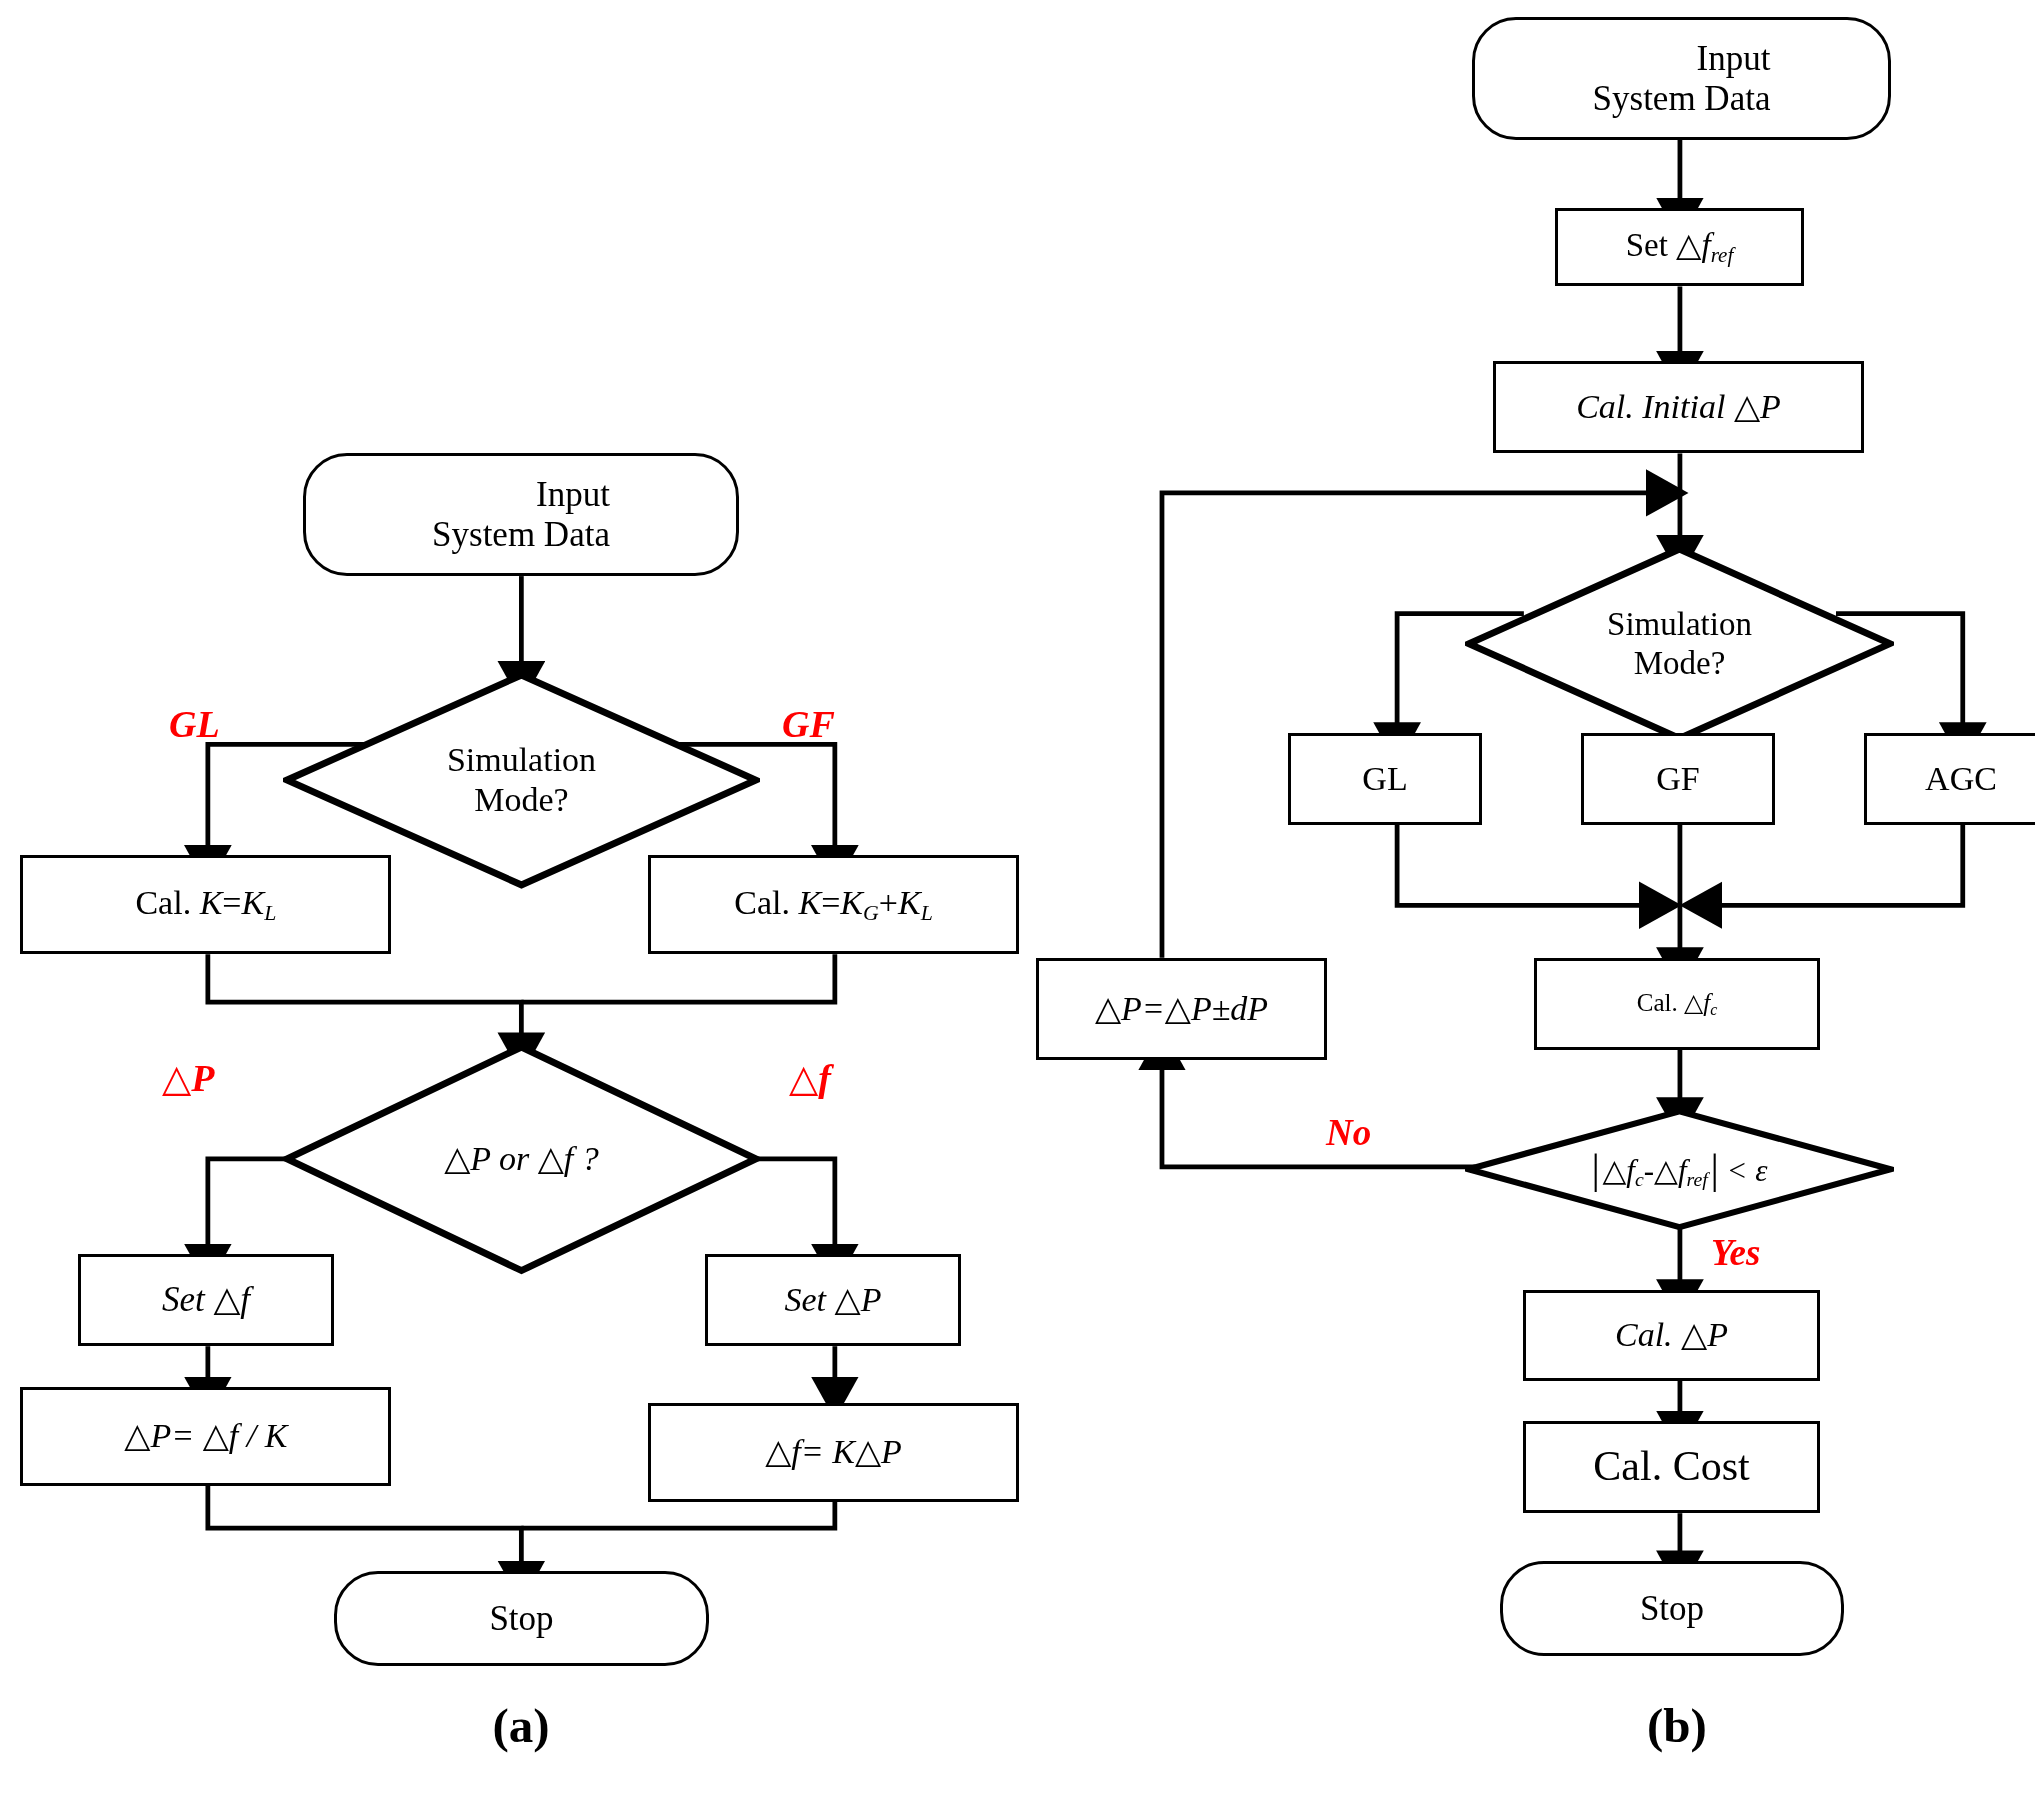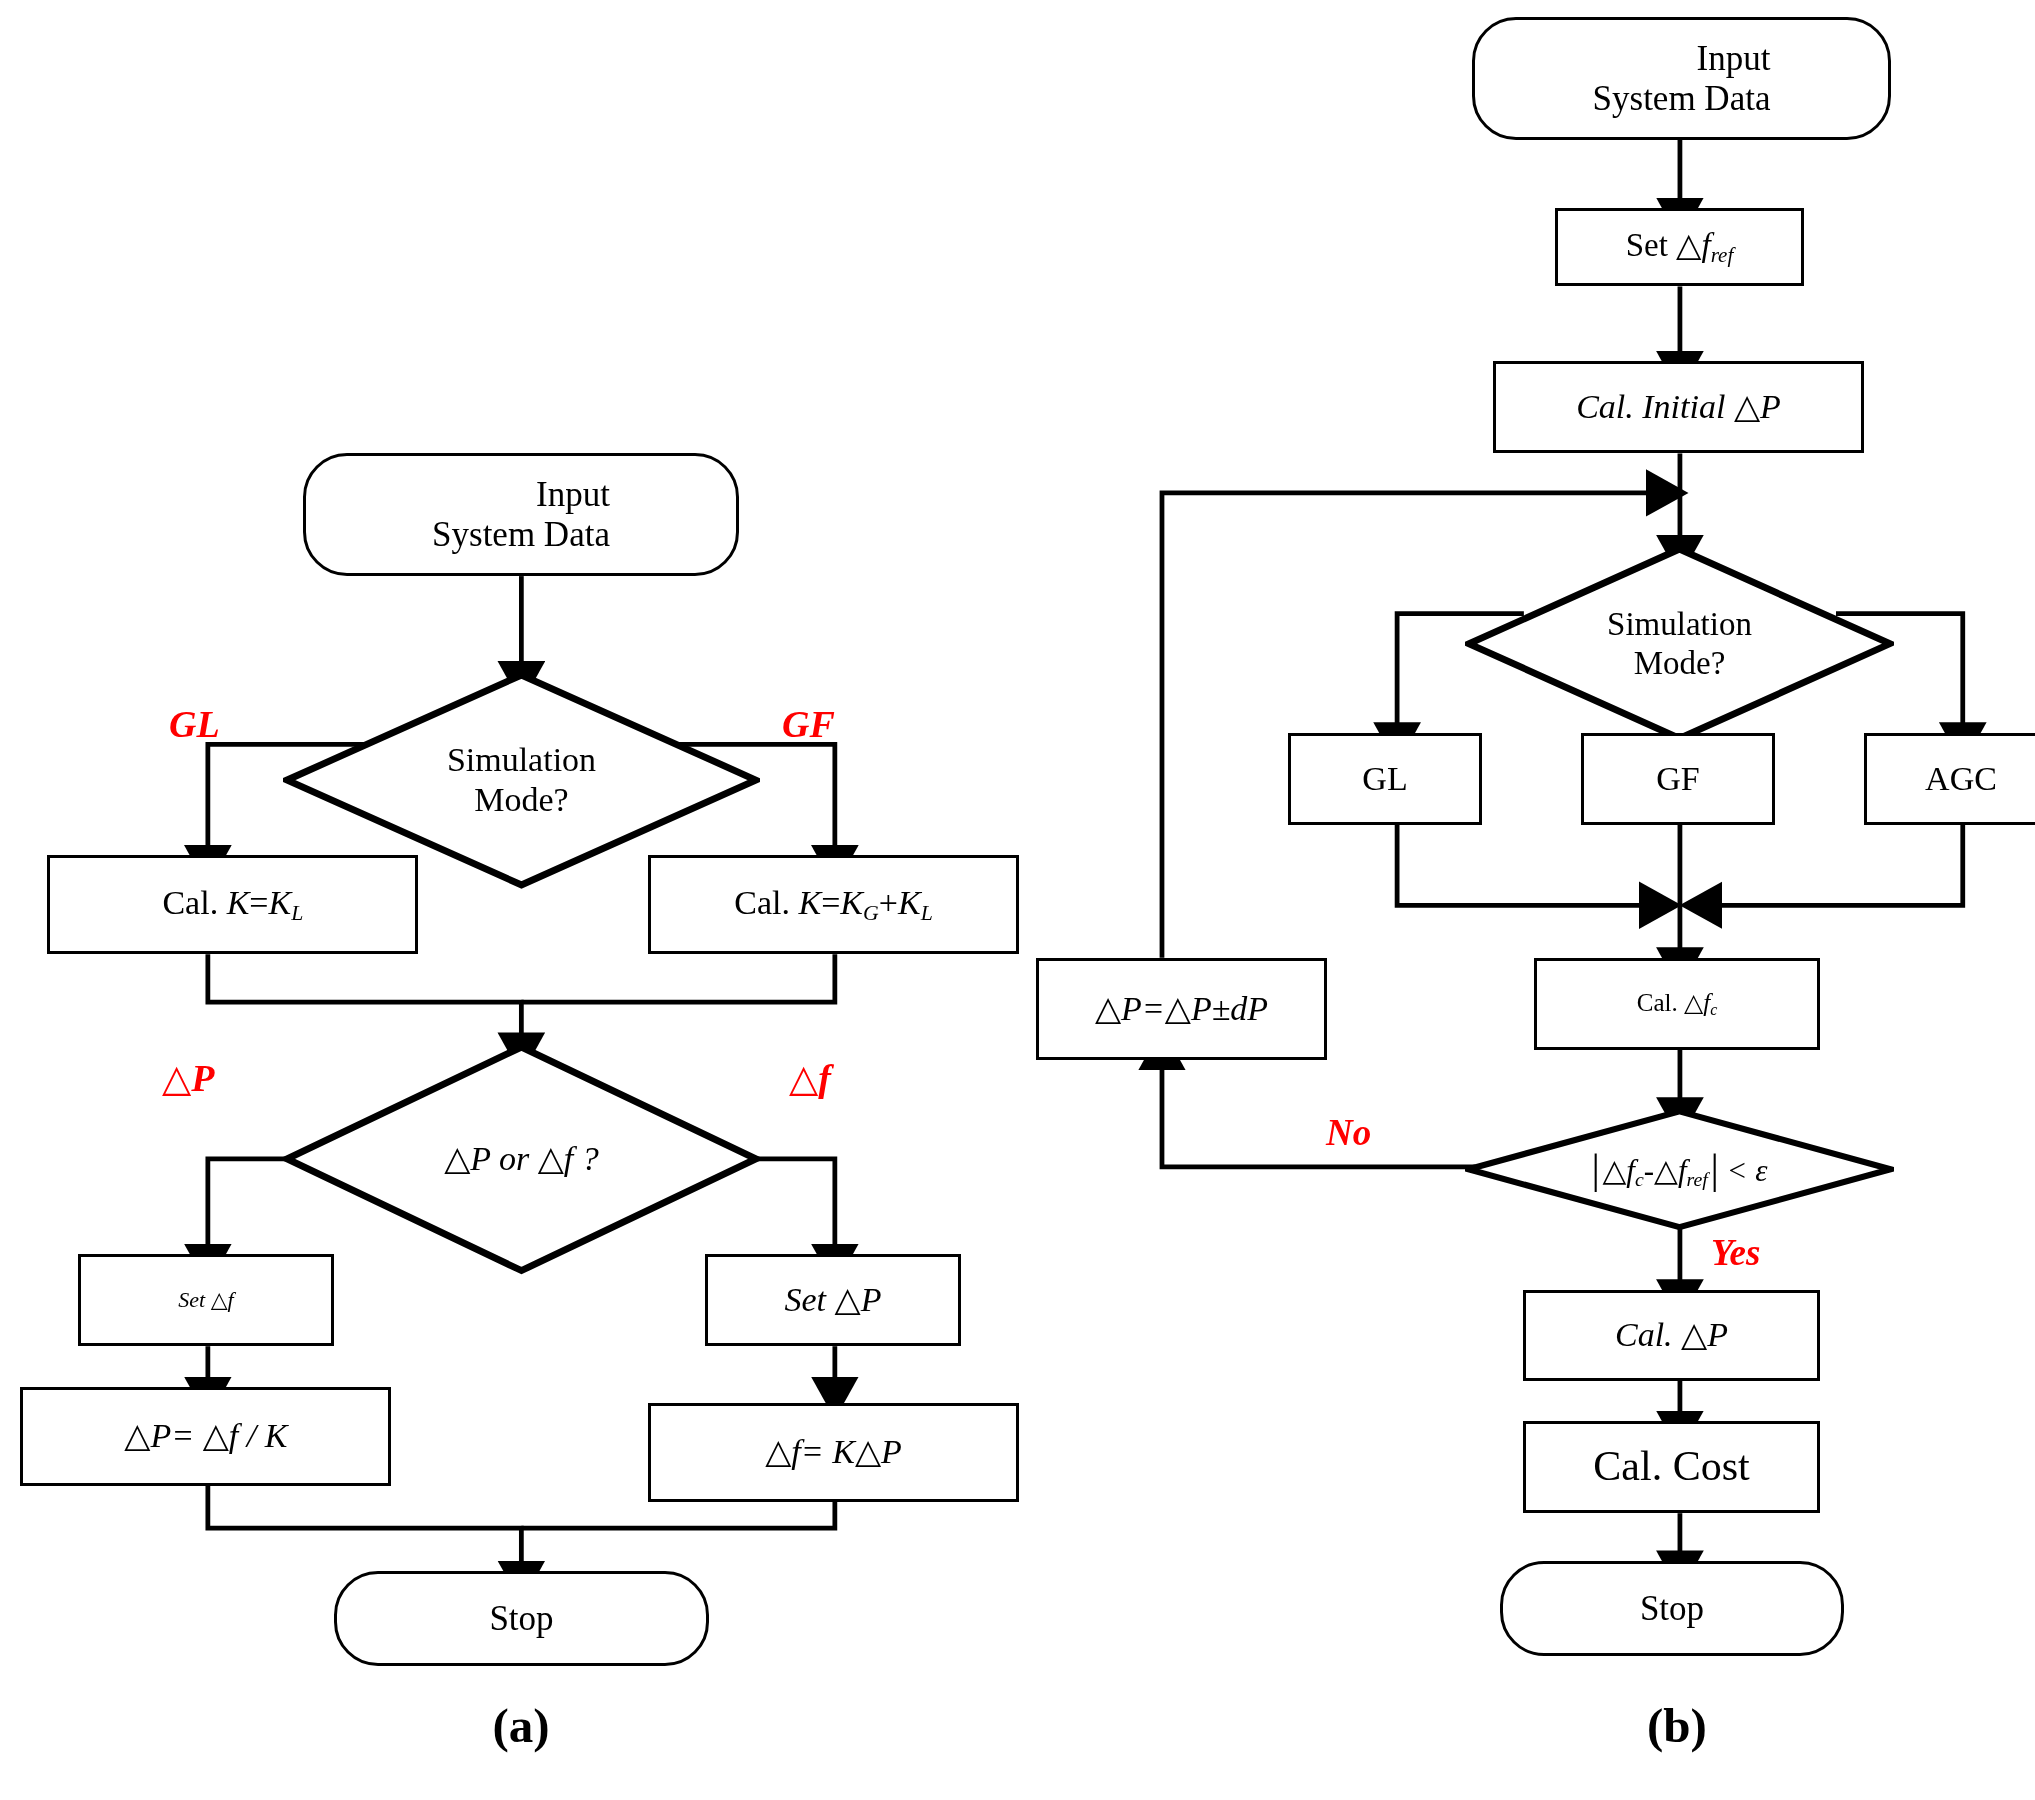--- a/index.html
+++ b/index.html
@@ -104,39 +104,39 @@
     </svg>
     <div class="dlabel">
       <span>Simulation</span><br>
       <span>Mode?</span>
     </div>
   </div>
 
   <span class="lbl" style="left:169px;top:702px;font-size:38px;">GL</span>
   <span class="lbl" style="left:782px;top:702px;font-size:38px;">GF</span>
 
-  <div class="node rect" style="left:20.4px;top:855px;width:371px;height:99px;font-size:34px;margin-left:27px;">
+  <div class="node rect" style="left:20.4px;top:855px;width:371px;height:99px;font-size:34px;">
     <span class="big"><span>Cal. </span><i class="mi"><span>K</span></i><span>=</span><i class="mi"><span>K</span></i><sub>L</sub></span>
   </div>
 
   <div class="node rect" style="left:648px;top:855px;width:371px;height:99px;font-size:34px;">
     <span class="big"><span>Cal. </span><i class="mi"><span>K</span></i><span>=</span><i class="mi"><span>K</span></i><sub>G</sub><span>+</span><i class="mi"><span>K</span></i><sub>L</sub></span>
   </div>
 
   <div class="diamond" style="left:283px;top:1043px;width:477px;height:232px;font-size:34px;">
     <svg class="dshape" viewBox="0 0 700 340" preserveAspectRatio="none">
       <polygon points="350,6 694,170 350,334 6,170" fill="#fff" stroke="#000" stroke-width="10"></polygon>
     </svg>
     <div class="dlabel"><i class="mi"><span>△P or △f ?</span></i></div>
   </div>
 
   <span class="lbl" style="left:162px;top:1055px;font-size:38px;">△P</span>
   <span class="lbl" style="left:789px;top:1055px;font-size:38px;">△f</span>
 
-  <div class="node rect" style="left:78px;top:1254px;width:256px;height:92px;font-size:22px;">
+  <div class="node rect" style="left:78px;top:1254px;width:256px;height:92px;font-size:35px;">
     <i class="mi"><span>Set △f</span></i>
   </div>
 
   <div class="node rect" style="left:705px;top:1254px;width:256px;height:92px;font-size:34px;">
     <i class="mi"><span>Set △P</span></i>
   </div>
 
   <div class="node rect" style="left:20.4px;top:1387px;width:371px;height:99px;font-size:34px;">
     <i class="mi"><span>△P= △f / K</span></i>
   </div>

